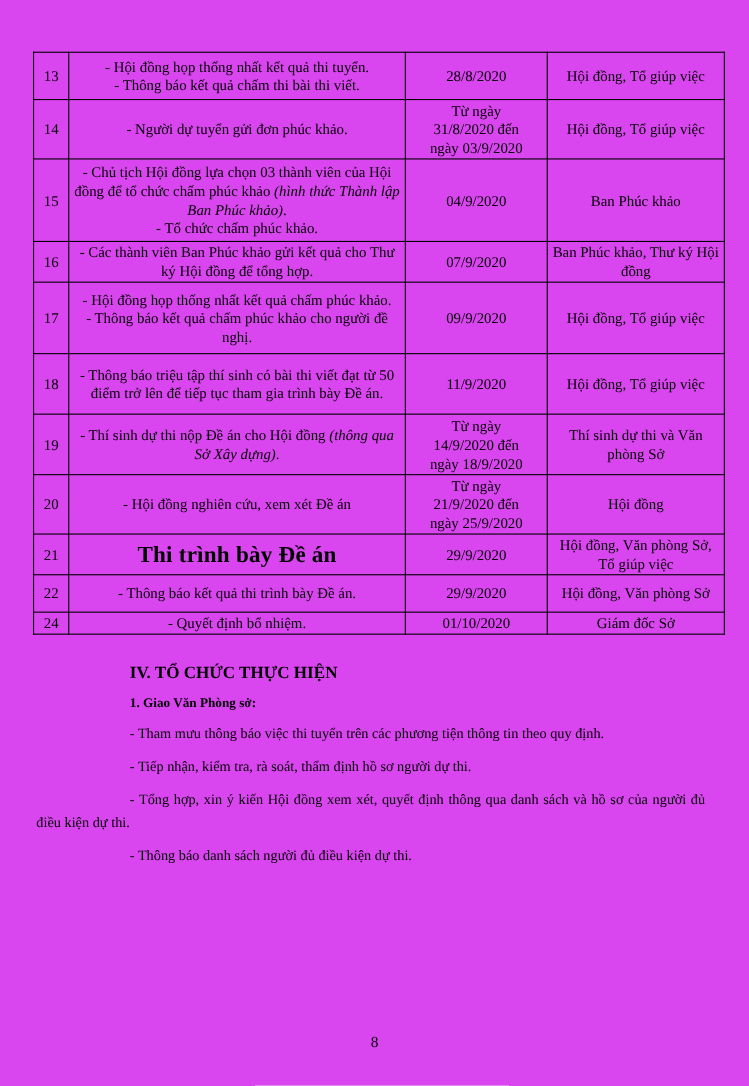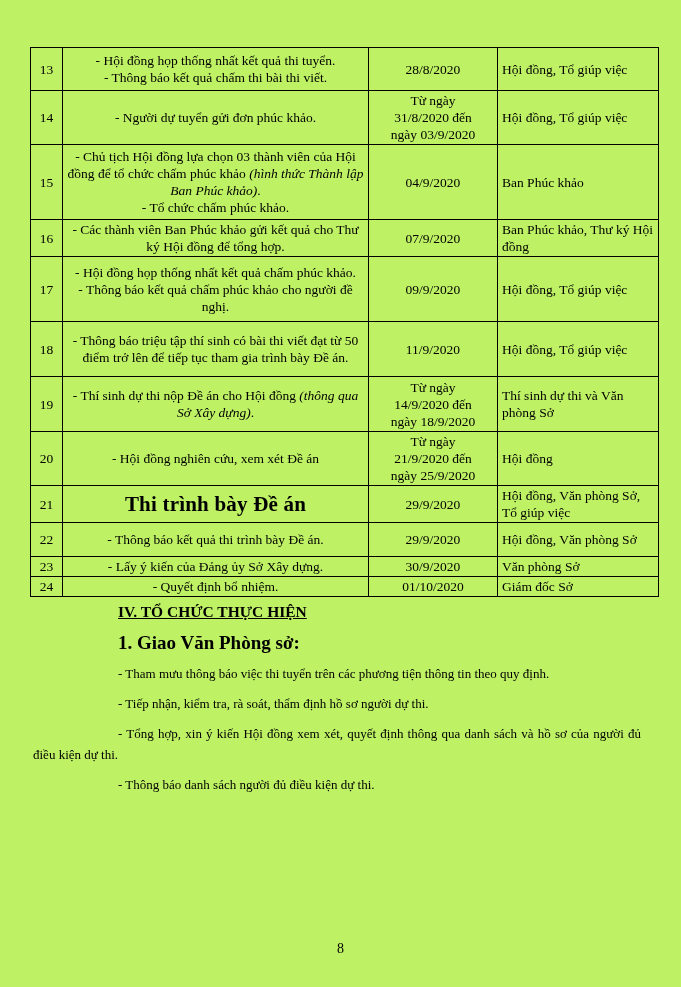--- a/index.html
+++ b/index.html
@@ -1,21 +1,21 @@
 <!DOCTYPE html>
 <html><head>
 <meta charset="utf-8">
 <style>
   html, body { margin: 0; padding: 0; background: #e9e9e9; }
   .page {
     position: relative;
     width: 681px;
     height: 987px;
     margin: 0 auto;
-    background: #bef264;
+    background: #d946ef;
     font-family: "Liberation Serif", "DejaVu Serif", serif;
     color: #000000;
     overflow: hidden;
   }
   
   table.schedule {
     position: absolute;
     left: 30px;
     top: 47px;
     width: 628px;
@@ -26,21 +26,21 @@
   }
   table.schedule td {
     border: 1px solid #000000;
     padding: 1px 4px;
     vertical-align: middle;
     overflow: hidden;
   }
   td.c-num  { text-align: center; padding: 1px 1px; }
   td.c-task { text-align: center; padding-left: 6px; padding-right: 4px; }
   td.c-date { text-align: center; }
-  td.c-resp { }
+  td.c-resp { text-align: center; }
   .it { font-style: italic; }
   tr.row-emphasis td.c-task { font-weight: bold; font-size: 21px; letter-spacing: 0.2px; }
   
   table.schedule tr:nth-child(1)  { height: 43px; }
   table.schedule tr:nth-child(2)  { height: 53px; }
   table.schedule tr:nth-child(3)  { height: 75px; }
   table.schedule tr:nth-child(4)  { height: 37px; }
   table.schedule tr:nth-child(5)  { height: 65px; }
   table.schedule tr:nth-child(6)  { height: 55px; }
   table.schedule tr:nth-child(7)  { height: 55px; }
@@ -53,25 +53,24 @@
   .body-text {
     position: absolute;
     left: 33px;
     top: 594px;
     width: 608px;
   }
   .h1 {
     font-weight: bold;
     font-size: 15.5px;
     margin: 9px 0 0 85px;
-    text-decoration: underline;
   }
   .h2 {
     font-weight: bold;
-    font-size: 19px;
+    font-size: 12px;
     margin: 11px 0 0 85px;
   }
   .para {
     font-size: 13px;
     line-height: 21px;
     text-align: justify;
     text-indent: 85px;
     margin: 9px 0 0 0;
   }
   .page-number {
@@ -199,30 +198,20 @@
         <td class="c-num">22</td>
         <td class="c-task">
             <div><span>- Thông báo kết quả thi trình bày Đề án.</span></div>
           </td>
         <td class="c-date">
             <div><span>29/9/2020</span></div>
           </td>
         <td class="c-resp">Hội đồng, Văn phòng Sở</td>
       </tr>
       <tr>
-        <td class="c-num">23</td>
-        <td class="c-task">
-            <div><span>- Lấy ý kiến của Đảng ủy Sở Xây dựng.</span></div>
-          </td>
-        <td class="c-date">
-            <div><span>30/9/2020</span></div>
-          </td>
-        <td class="c-resp">Văn phòng Sở</td>
-      </tr>
-      <tr>
         <td class="c-num">24</td>
         <td class="c-task">
             <div><span>- Quyết định bổ nhiệm.</span></div>
           </td>
         <td class="c-date">
             <div><span>01/10/2020</span></div>
           </td>
         <td class="c-resp">Giám đốc Sở</td>
       </tr>
     </tbody>

